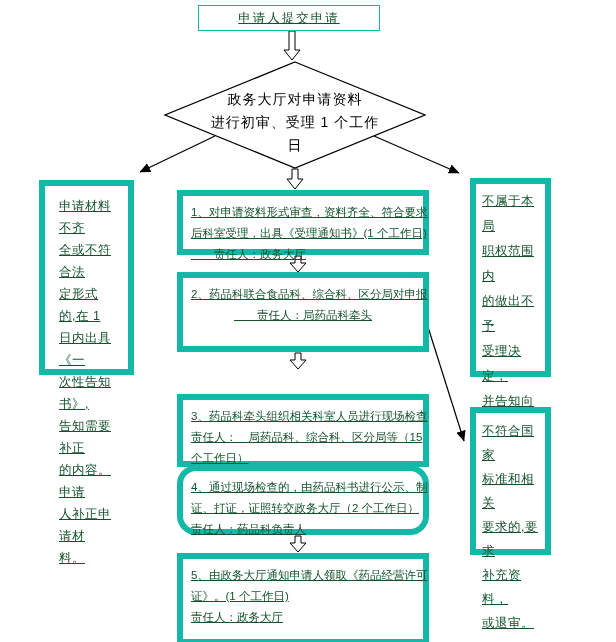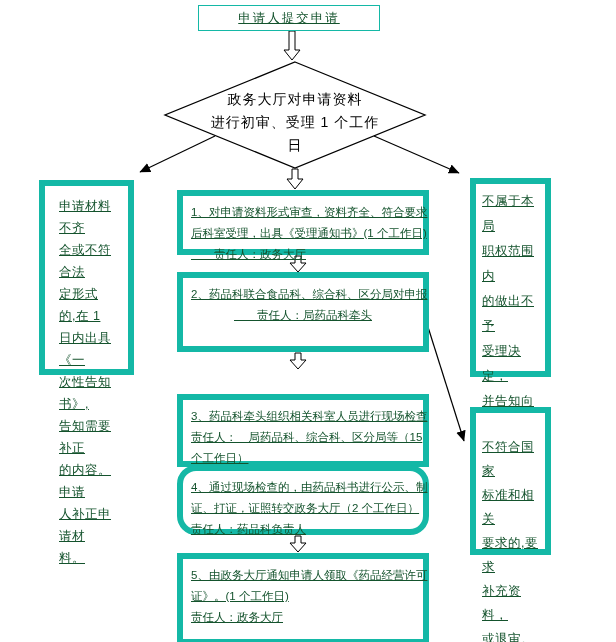--- a/index.html
+++ b/index.html
@@ -28,21 +28,21 @@
   .left-box{
     left:39px;top:180px;width:95px;height:195px;
     padding:9px 14px;line-height:22px;letter-spacing:0.5px;
   }
   .right-box{
     left:470px;top:178px;width:81px;height:199px;
     padding:5px 6px;line-height:25px;letter-spacing:0.5px;
   }
   .supplement-box{
     left:470px;top:407px;width:81px;height:148px;
-    padding:22px 6px;line-height:24px;letter-spacing:0.5px;
+    padding:6px 6px;line-height:24px;letter-spacing:0.5px;
   }
   .step-box{
     left:177px;width:252px;padding:6px 8px;font-size:11.5px;
   }
   .step-line{white-space:pre;line-height:21px;overflow:visible;}
   .step-1{top:190px;height:65px;}
   .step-2{top:272px;height:80px;text-align:center;}
   .step-3{top:370px;height:73px;margin-top:24px;}
   .step-4{top:465px;height:70px;border-radius:19px;}
   .step-5{top:553px;height:92px;}

